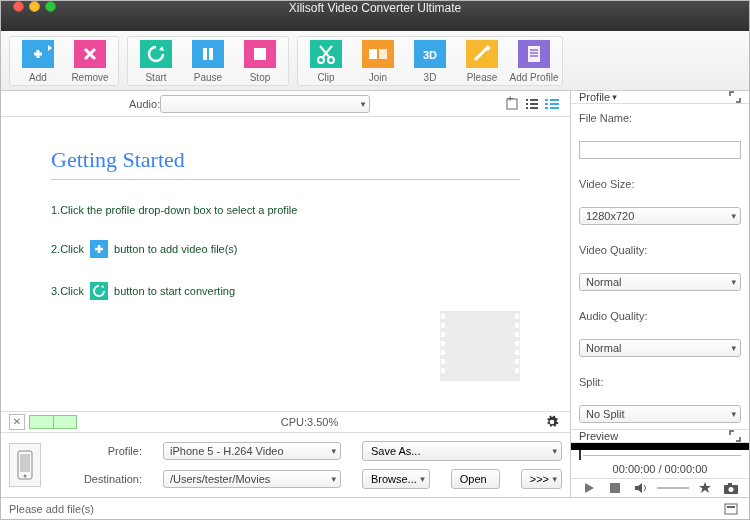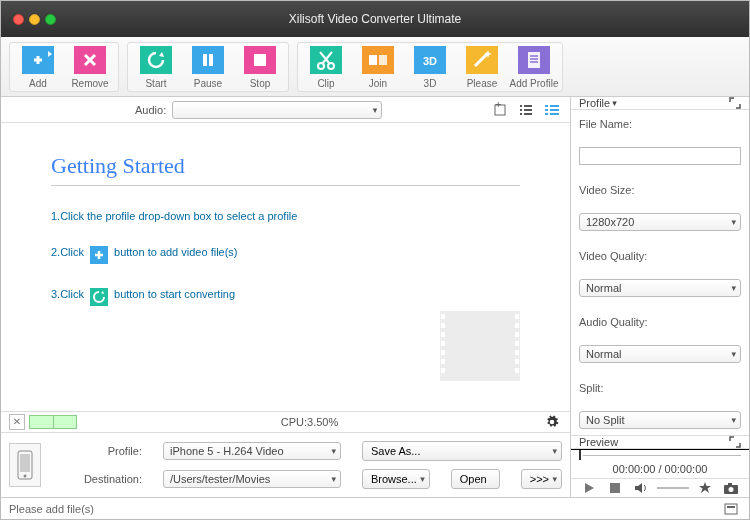--- a/index.html
+++ b/index.html
@@ -1,40 +1,40 @@
 <!DOCTYPE html>
 <html><head>
 <meta charset="utf-8">
 <style>
   * { box-sizing: border-box; margin: 0; padding: 0; font-family: "Lucida Grande", Helvetica, Arial, sans-serif; font-size: 11px; }
   body { width: 750px; height: 520px; background: #fff; display: flex; flex-direction: column; border: 1px solid #bbb; overflow: hidden; }
-  .titlebar { height: 36px; background: linear-gradient(#4a4a4a,#2e2e2e); display: flex; align-items: center; padding: 0 12px; color: #fff; position: relative; }
+  .titlebar { height: 30px; background: linear-gradient(#4a4a4a,#2e2e2e); display: flex; align-items: flex-start; padding: 0 12px; color: #fff; position: relative; }
   .tlbtns { display: flex; gap: 5px; }
   .tlbtn { width: 11px; height: 11px; border-radius: 50%; }
   .close { background:#ff5f57; border:1px solid #d43e34; }
   .min { background:#ffbd2e; border:1px solid #d09e24; }
   .max { background:#28c940; border:1px solid #1d9e31; }
   .title { position:absolute; left:0; right:0; text-align:center; font-size:12px; color:#eee; }
   .toolbar { height: 60px; background: linear-gradient(#fafafa,#eee); border-bottom:1px solid #ccc; display:flex; align-items:center; padding: 4px 8px; gap: 0; }
   .tbtn { width: 52px; display:flex; flex-direction:column; align-items:center; gap:3px; cursor:pointer; }
   .tico { width: 34px; height: 30px; display:flex; align-items:center; justify-content:center; }
   .tlab { font-size:10px; color:#666; }
   .grp { display:flex; background:rgba(255,255,255,0.4); border:1px solid #ddd; border-radius:3px; padding:2px 2px; }
   .spacer { width:8px; }
   .main { flex:1; display:flex; min-height:0; }
   .left { flex:1; display:flex; flex-direction:column; border-right:1px solid #ccc; min-width:0; }
-  .audiobar { height:26px; border-bottom:1px solid #ddd; display:flex; align-items:center; padding:0 8px; gap:6px; }
+  .audiobar { height:26px; border-bottom:1px solid #ddd; display:flex; align-items:center; padding:0 8px; }
   .sel { background:linear-gradient(#fff,#f2f2f2); border:1px solid #bbb; border-radius:3px; height:18px; padding:0 34px 0 6px; position:relative; font-size:10px; color:#444; display:flex; align-items:center; }
   .sel::after { content:"▾"; position:absolute; right:4px; font-size:9px; color:#555; }
   .flexsp { flex:1; }
   .iconbtn { width:20px; height:18px; display:flex; align-items:center; justify-content:center; color:#555; cursor:pointer; }
   .content { flex:1; padding: 30px 50px; color:#555; position:relative; }
   .content h2 { font-size:22px; font-family:Georgia,serif; color:#3b82f6; font-weight:normal; }
   .hr { border:none; border-top:1px solid #ccc; margin:6px 0 22px; }
-  .step { margin: 24px 0; font-size:12px; color:#0369a1; display:flex; gap:6px; }
+  .step { margin: 24px 0; font-size:12px; color:#14532d; display:flex; align-items:center; gap:6px; }
   .inlineico { width:18px; height:18px; display:inline-flex; align-items:center; justify-content:center; }
   .film { position:absolute; right:50px; bottom:30px; width:80px; height:70px; opacity:0.15; }
   .cpubar { height:22px; border-top:1px solid #ddd; border-bottom:1px solid #ddd; display:flex; align-items:center; padding:0 8px; font-size:11px; color:#555; }
   .cpubox { width:48px; height:14px; border:1px solid #8c8; display:flex; margin-left:4px; }
   .cpucell { flex:1; background:#cfc; border-right:1px solid #8c8; }
   .cpucell:last-child { border-right:none; }
   .xbtn { width:16px; height:16px; border:1px solid #bbb; text-align:center; line-height:13px; color:#777; cursor:pointer; font-size:10px; }
   .destpanel { padding:6px 8px; display:grid; grid-template-columns: 34px 78px 1fr auto auto auto; grid-template-rows: 24px 24px; gap:4px 21px; align-items:center; }
   .thumb { grid-row: span 2; width:32px; height:44px; border:1px solid #ccc; background:#f7f7f7; display:flex; align-items:center; justify-content:center; }
   .lbl { text-align:right; color:#555; }

